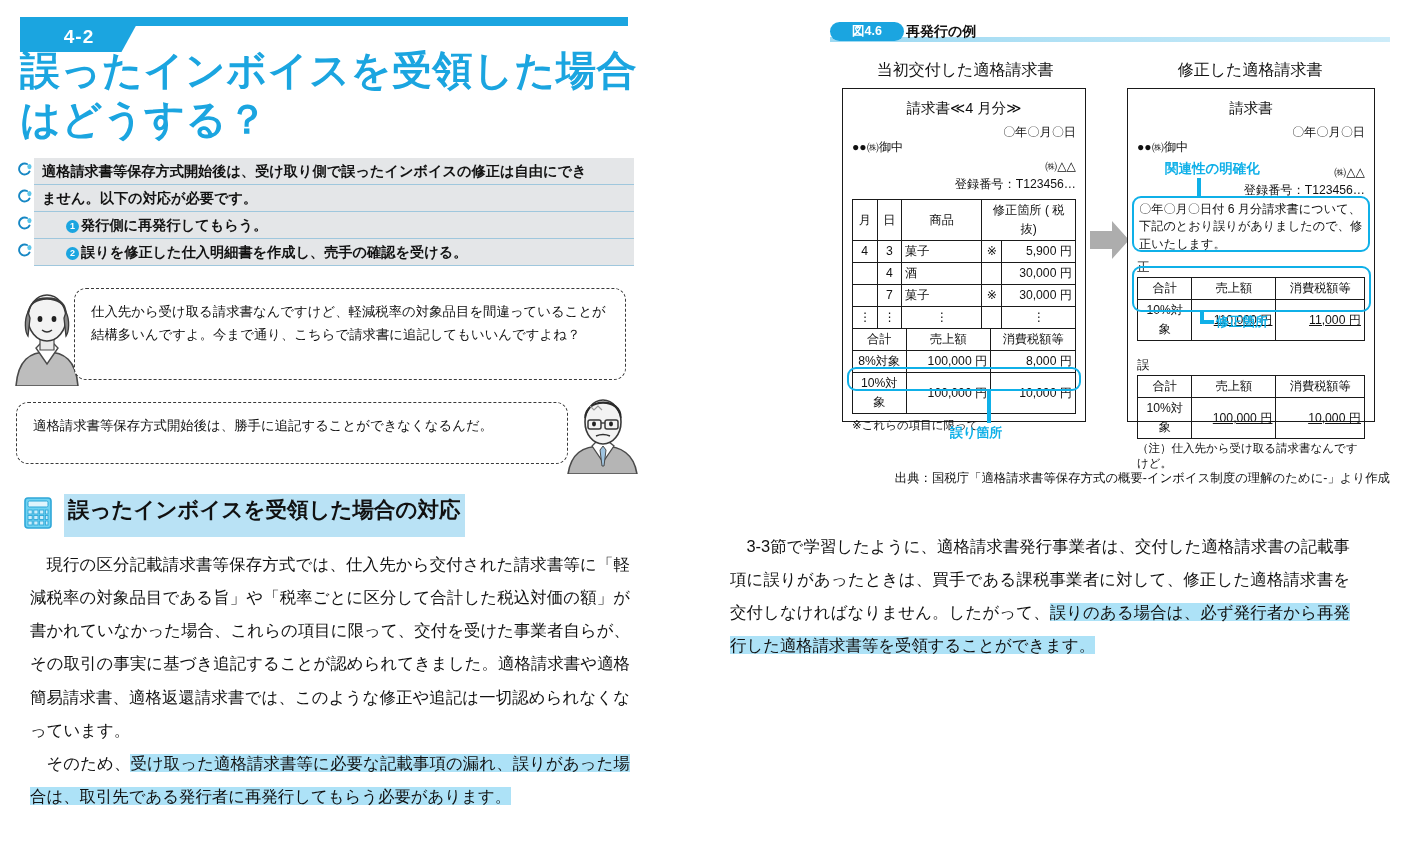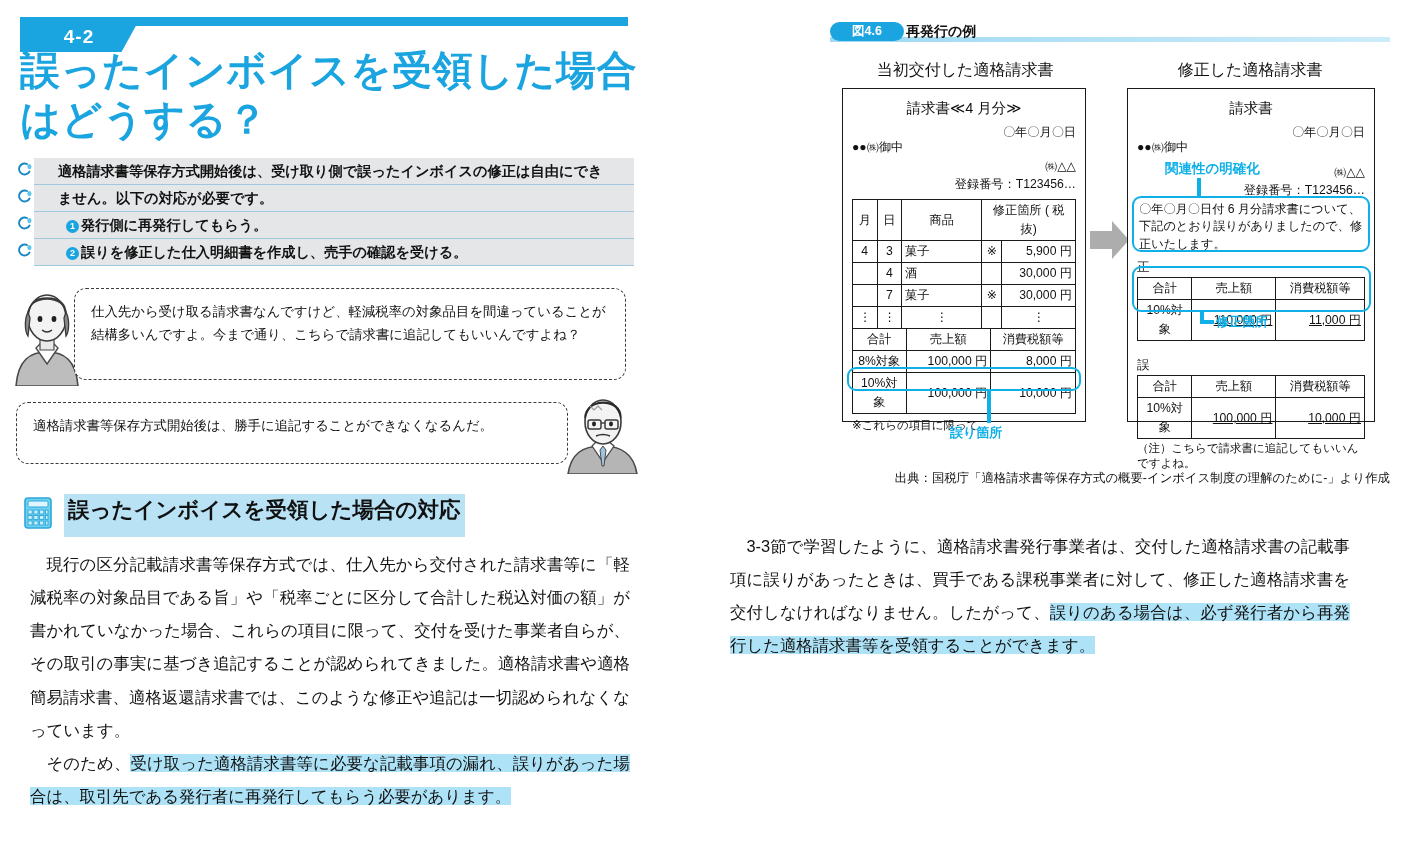--- a/index.html
+++ b/index.html
@@ -37,21 +37,21 @@
   }
 
   
   .lead-box {
     position: absolute; left: 34px; top: 158px; width: 600px; height: 108px;
     background: #e4e6e8;
   }
   .lead-box .line {
     position: relative; height: 27px; line-height: 27px;
     font-size: 14.2px; font-weight: bold; color: #121212;
-    padding-left: 24px; border-bottom: 1px solid #9fc7dd;
+    padding-left: 8px; border-bottom: 1px solid #9fc7dd;
     white-space: nowrap;
   }
   .lead-box .line.indent { padding-left: 32px; }
   .lead-box .line:last-child { border-bottom: 1px solid #9fc7dd; }
   .num-badge {
     display: inline-block; width: 13px; height: 13px; border-radius: 50%;
     background: #1ba5e0; color: #fff; font-size: 9px; font-weight: bold;
     text-align: center; line-height: 13px; margin-right: 2px;
     vertical-align: 1px;
   }
@@ -410,21 +410,21 @@
             <th class="c-c">消費税額等</th>
           </tr>
           <tr>
             <td class="c-c">10%対象</td>
             <td class="c-r" style="text-decoration:underline">100,000 円</td>
             <td class="c-r" style="text-decoration:underline">10,000 円</td>
           </tr>
         </tbody>
           </table>
 
-        <div class="note-small" style="margin-top:2px">（注）こちらで請求書に追記してもいいんですよね。</div>
+        <div class="note-small" style="margin-top:2px">（注）仕入先から受け取る請求書なんですけど。</div>
       </div>
     </div>
 
     <div class="cyan-label" style="left:465px; top:160px; font-size:13.5px;">関連性の明確化</div>
     <div class="cyan-line" style="left:497px; top:178px; width:4px; height:19px;"></div>
 
     <div class="corr-note">〇年〇月〇日付 6 月分請求書について、下記のとおり誤りがありましたので、修正いたします。</div>
 
     <div class="cyan-box" style="left:432px; top:266px; width:239px; height:46px;"></div>
     <div class="cyan-line" style="left:500px; top:312px; width:4px; height:12px;"></div>

